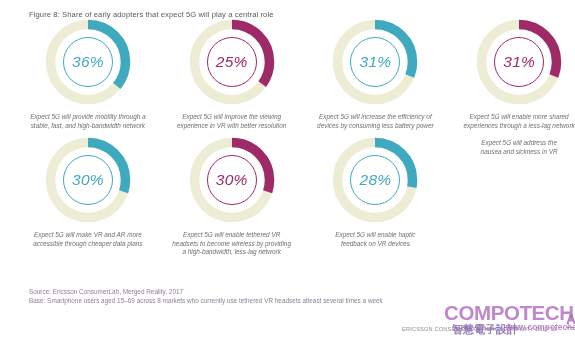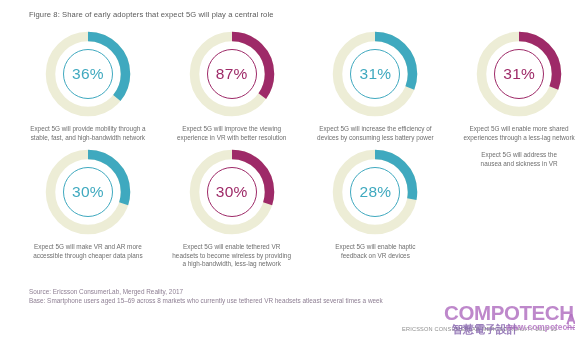--- a/index.html
+++ b/index.html
@@ -12,22 +12,23 @@
   }
   .page{position:relative;width:575px;height:350px;margin-left:16px;}
 
   .fig-title{
     position:absolute;left:13px;top:10px;
     font-size:7.6px;color:#5a5a5a;
     letter-spacing:.1px;white-space:nowrap;
   }
 
   .grid{
-    position:absolute;left:0;top:28px;
+    position:absolute;left:0;top:16px;
     width:463px;
+    font-style:italic;
   }
   .row{display:flex;width:575px;}
   .cell{
     width:143.75px;
     display:flex;flex-direction:column;align-items:center;
     box-sizing:border-box;
   }
   .row2 .cell{padding-top:4px;}
 
   .donut-wrap{
@@ -112,21 +113,21 @@
             <div>stable, fast, and high-bandwidth network</div>
           </div>
         </div>
         <div class="cell">
           <div class="donut-wrap">
             <svg viewBox="0 0 92 92">
               <circle cx="46" cy="46" r="37.5" fill="none" stroke="#ededd6" stroke-width="9.5"></circle>
               <circle cx="46" cy="46" r="37.5" fill="none" stroke="#9e2a68" stroke-width="9.5" stroke-dasharray="82.47 235.62" transform="rotate(-90 46 46)"></circle>
               <circle cx="46" cy="46" r="24.5" fill="none" stroke="#9e2a68" stroke-width="1"></circle>
             </svg>
-            <div class="pct" style="color: rgb(158, 42, 104);">87%</div>
+            <div class="pct" style="color: rgb(158, 42, 104);">25%</div>
           </div>
           <div class="caption">
             <div>Expect 5G will improve the viewing</div>
             <div>experience in VR with better resolution</div>
           </div>
         </div>
         <div class="cell">
           <div class="donut-wrap">
             <svg viewBox="0 0 92 92">
               <circle cx="46" cy="46" r="37.5" fill="none" stroke="#ededd6" stroke-width="9.5"></circle>

